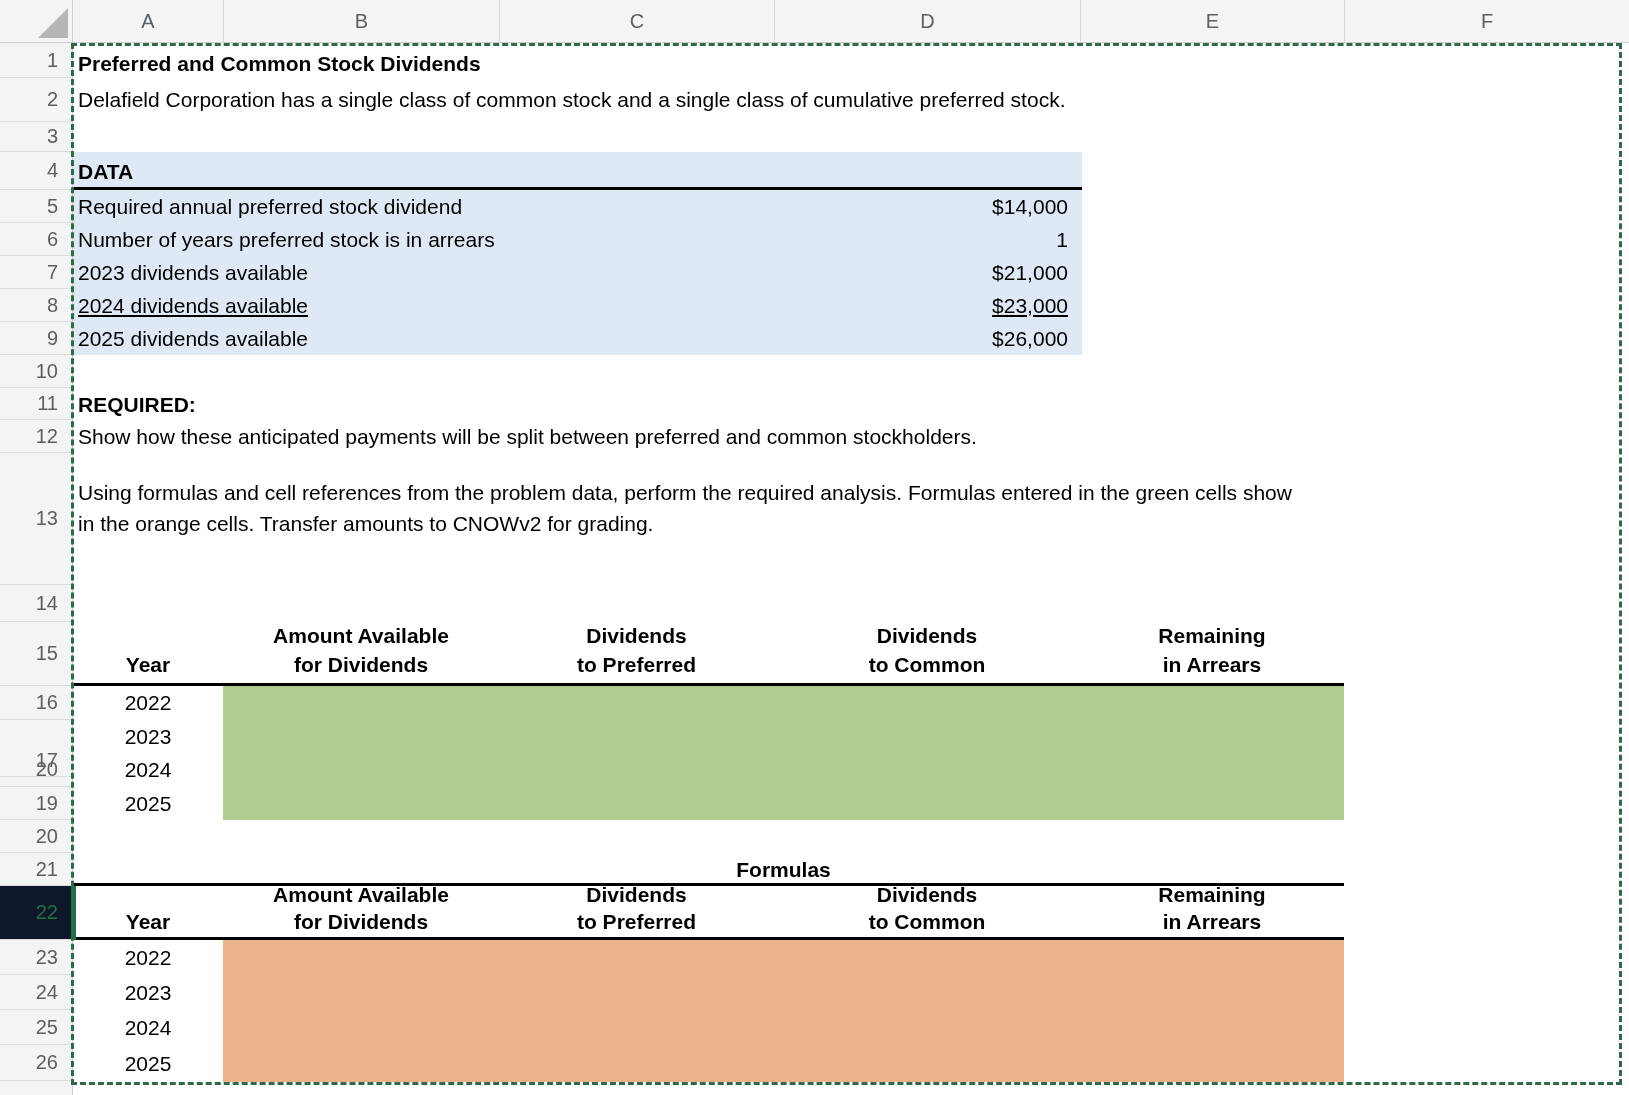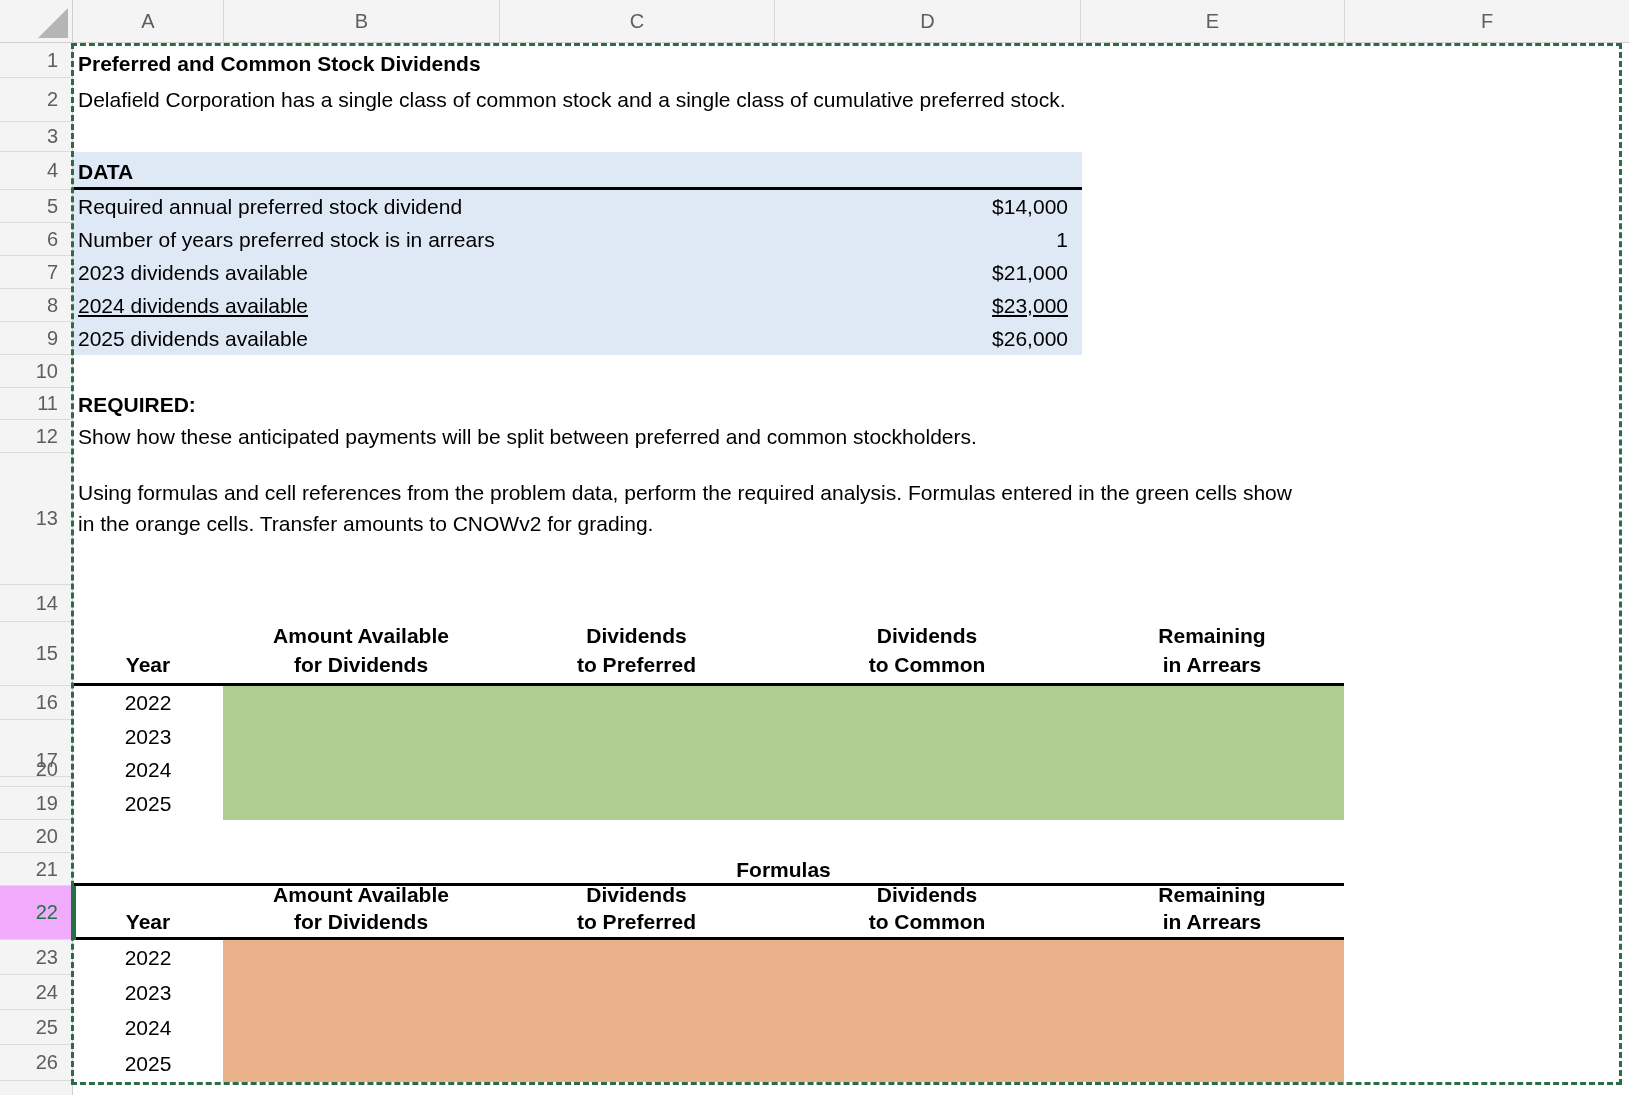--- a/index.html
+++ b/index.html
@@ -11,21 +11,21 @@
   .abs{position:absolute;box-sizing:border-box;}
   
   .corner{left:0;top:0;width:73px;height:43px;background:#f4f4f4;border-right:1px solid #cfcfcf;border-bottom:1px solid #cfcfcf;}
   .corner .tri{position:absolute;right:4px;bottom:4px;width:30px;height:30px;background:#b5b5b5;
     clip-path:polygon(100% 0,100% 100%,0 100%);}
   .colhdr{top:0;height:43px;background:#f4f4f4;border-bottom:1px solid #cfcfcf;border-left:1px solid #d8d8d8;
     display:flex;align-items:center;justify-content:center;font-size:20px;color:#5a5f63;}
   .rowstrip{left:0;top:43px;width:73px;height:1052px;background:#f4f4f4;border-right:1px solid #cfcfcf;}
   .rh{position:absolute;left:0;width:72px;box-sizing:border-box;border-bottom:1px solid #dcdcdc;
     display:flex;align-items:center;justify-content:flex-end;padding-right:14px;font-size:20px;color:#5a5f63;}
-  .rh.active{background:#f0abfc;color:var(--activegreen);}
+  .rh.active{background:#0f172a;color:var(--activegreen);}
   
   .fill-blue{background:var(--blue);}
   .fill-green{background:var(--green);}
   .fill-orange{background:var(--orange);}
   .rule{background:#000;height:3px;}
   
   .cell{position:absolute;box-sizing:border-box;font-size:21px;color:#000;display:flex;align-items:flex-end;}
   .cell.center{align-items:center;}
   .b{font-weight:bold;}
   .datarow{display:flex;align-items:center;}

